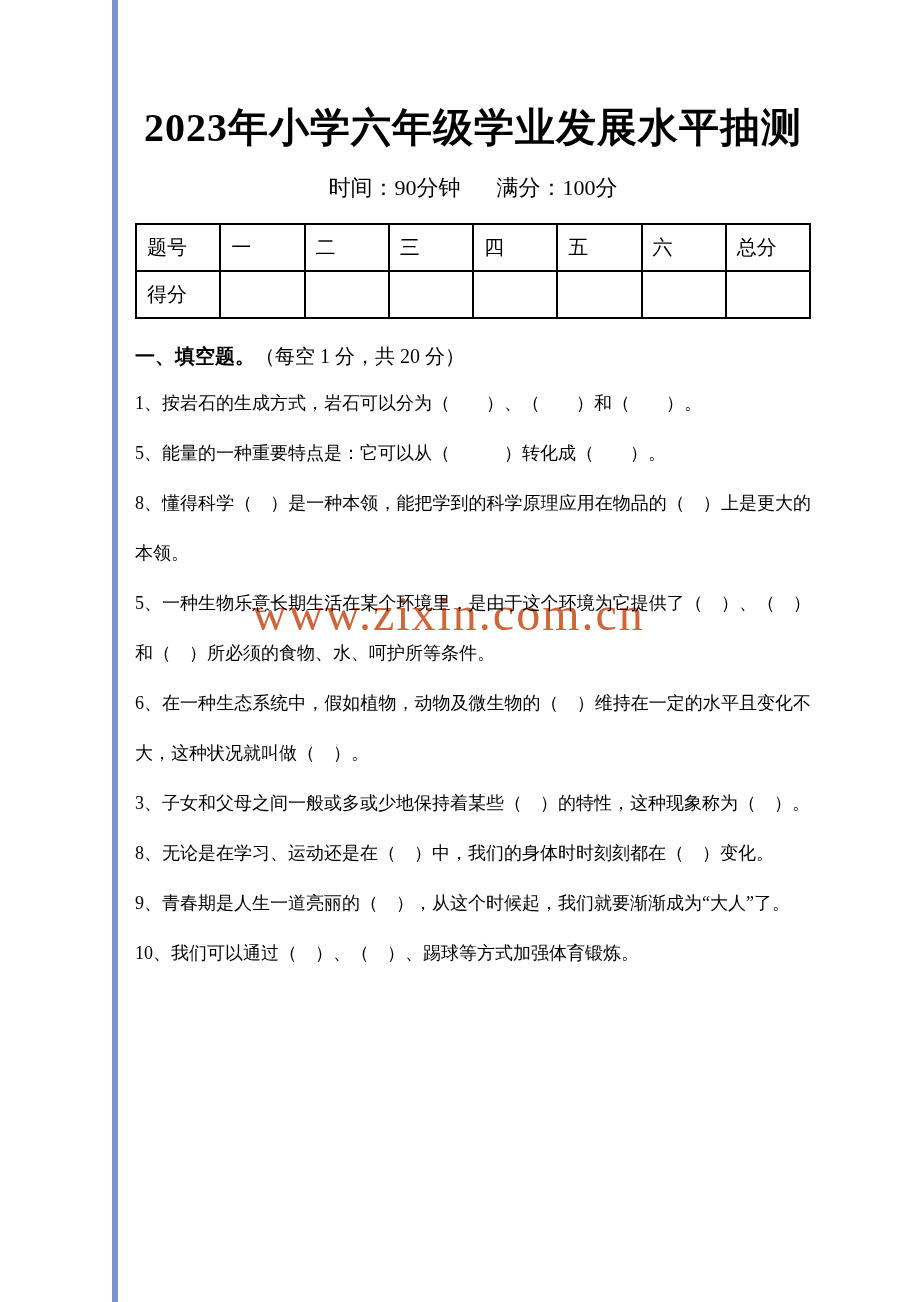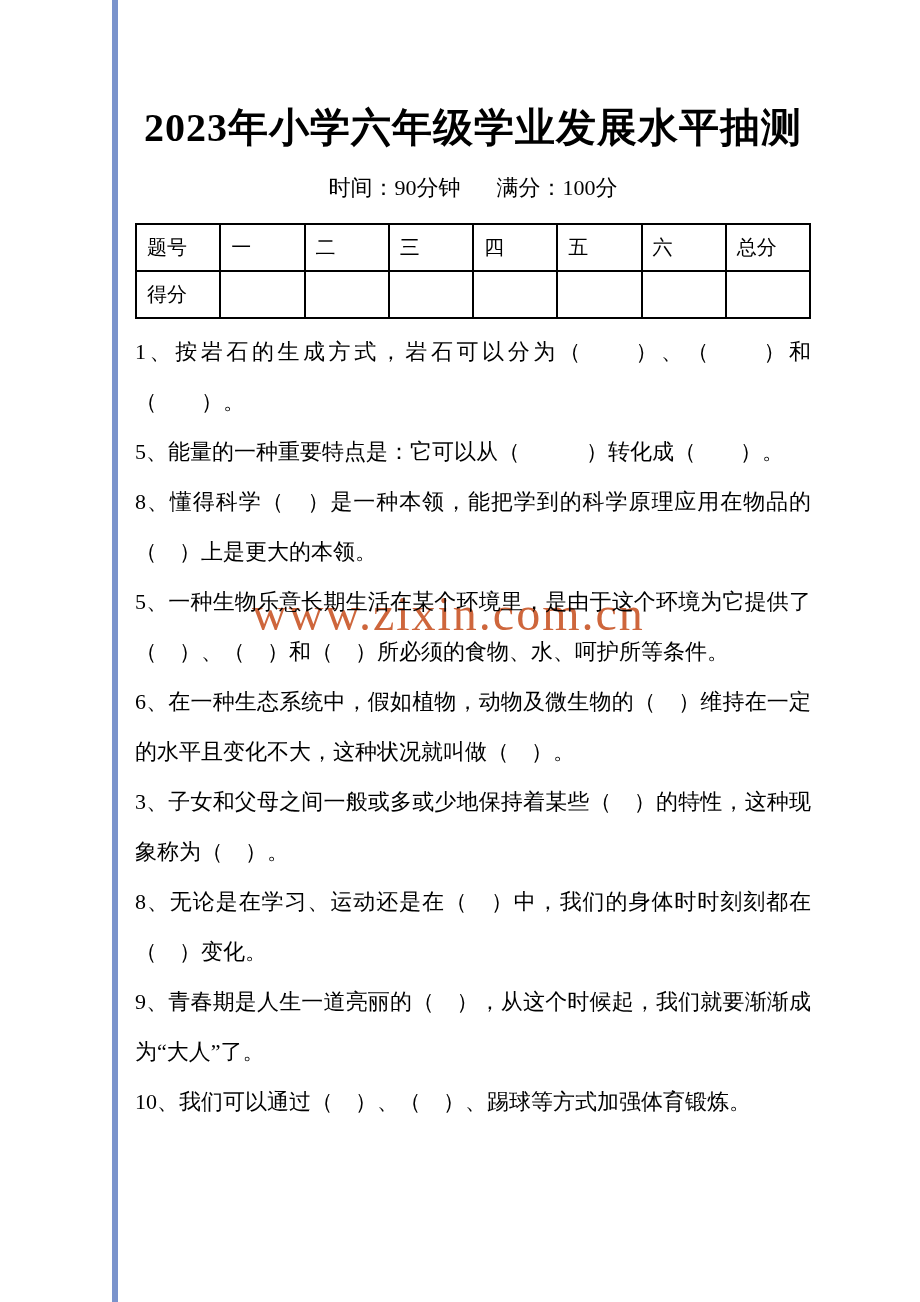--- a/index.html
+++ b/index.html
@@ -57,21 +57,21 @@
     font-size:20px;
     vertical-align:middle;
   }
   .section-heading {
     margin-top:24px;
     font-size:20px;
   }
   .section-heading .bold { font-weight:bold; }
   .questions {
     margin-top:8px;
-    font-size:22px;
+    font-size:18px;
     line-height:50px;
     text-align:justify;
   }
   .questions p { margin:0; }
 </style>
 </head>
 <body>
 
 <div class="page">
 
@@ -106,20 +106,23 @@
         <td></td>
         <td></td>
         <td></td>
         <td></td>
         <td></td>
         <td></td>
       </tr>
     </tbody>
       </table>
 
+    <div class="section-heading">
+      <span class="bold">一、填空题。</span><span>（每空 1 分，共 20 分）</span>
+    </div>
 
     <div class="questions">
       <p>1、按岩石的生成方式，岩石可以分为（　　）、（　　）和（　　）。</p>
       <p>5、能量的一种重要特点是：它可以从（　　　）转化成（　　）。</p>
       <p>8、懂得科学（　）是一种本领，能把学到的科学原理应用在物品的（　）上是更大的本领。</p>
       <p>5、一种生物乐意长期生活在某个环境里，是由于这个环境为它提供了（　）、（　）和（　）所必须的食物、水、呵护所等条件。</p>
       <p>6、在一种生态系统中，假如植物，动物及微生物的（　）维持在一定的水平且变化不大，这种状况就叫做（　）。</p>
       <p>3、子女和父母之间一般或多或少地保持着某些（　）的特性，这种现象称为（　）。</p>
       <p>8、无论是在学习、运动还是在（　）中，我们的身体时时刻刻都在（　）变化。</p>
       <p>9、青春期是人生一道亮丽的（　），从这个时候起，我们就要渐渐成为“大人”了。</p>

